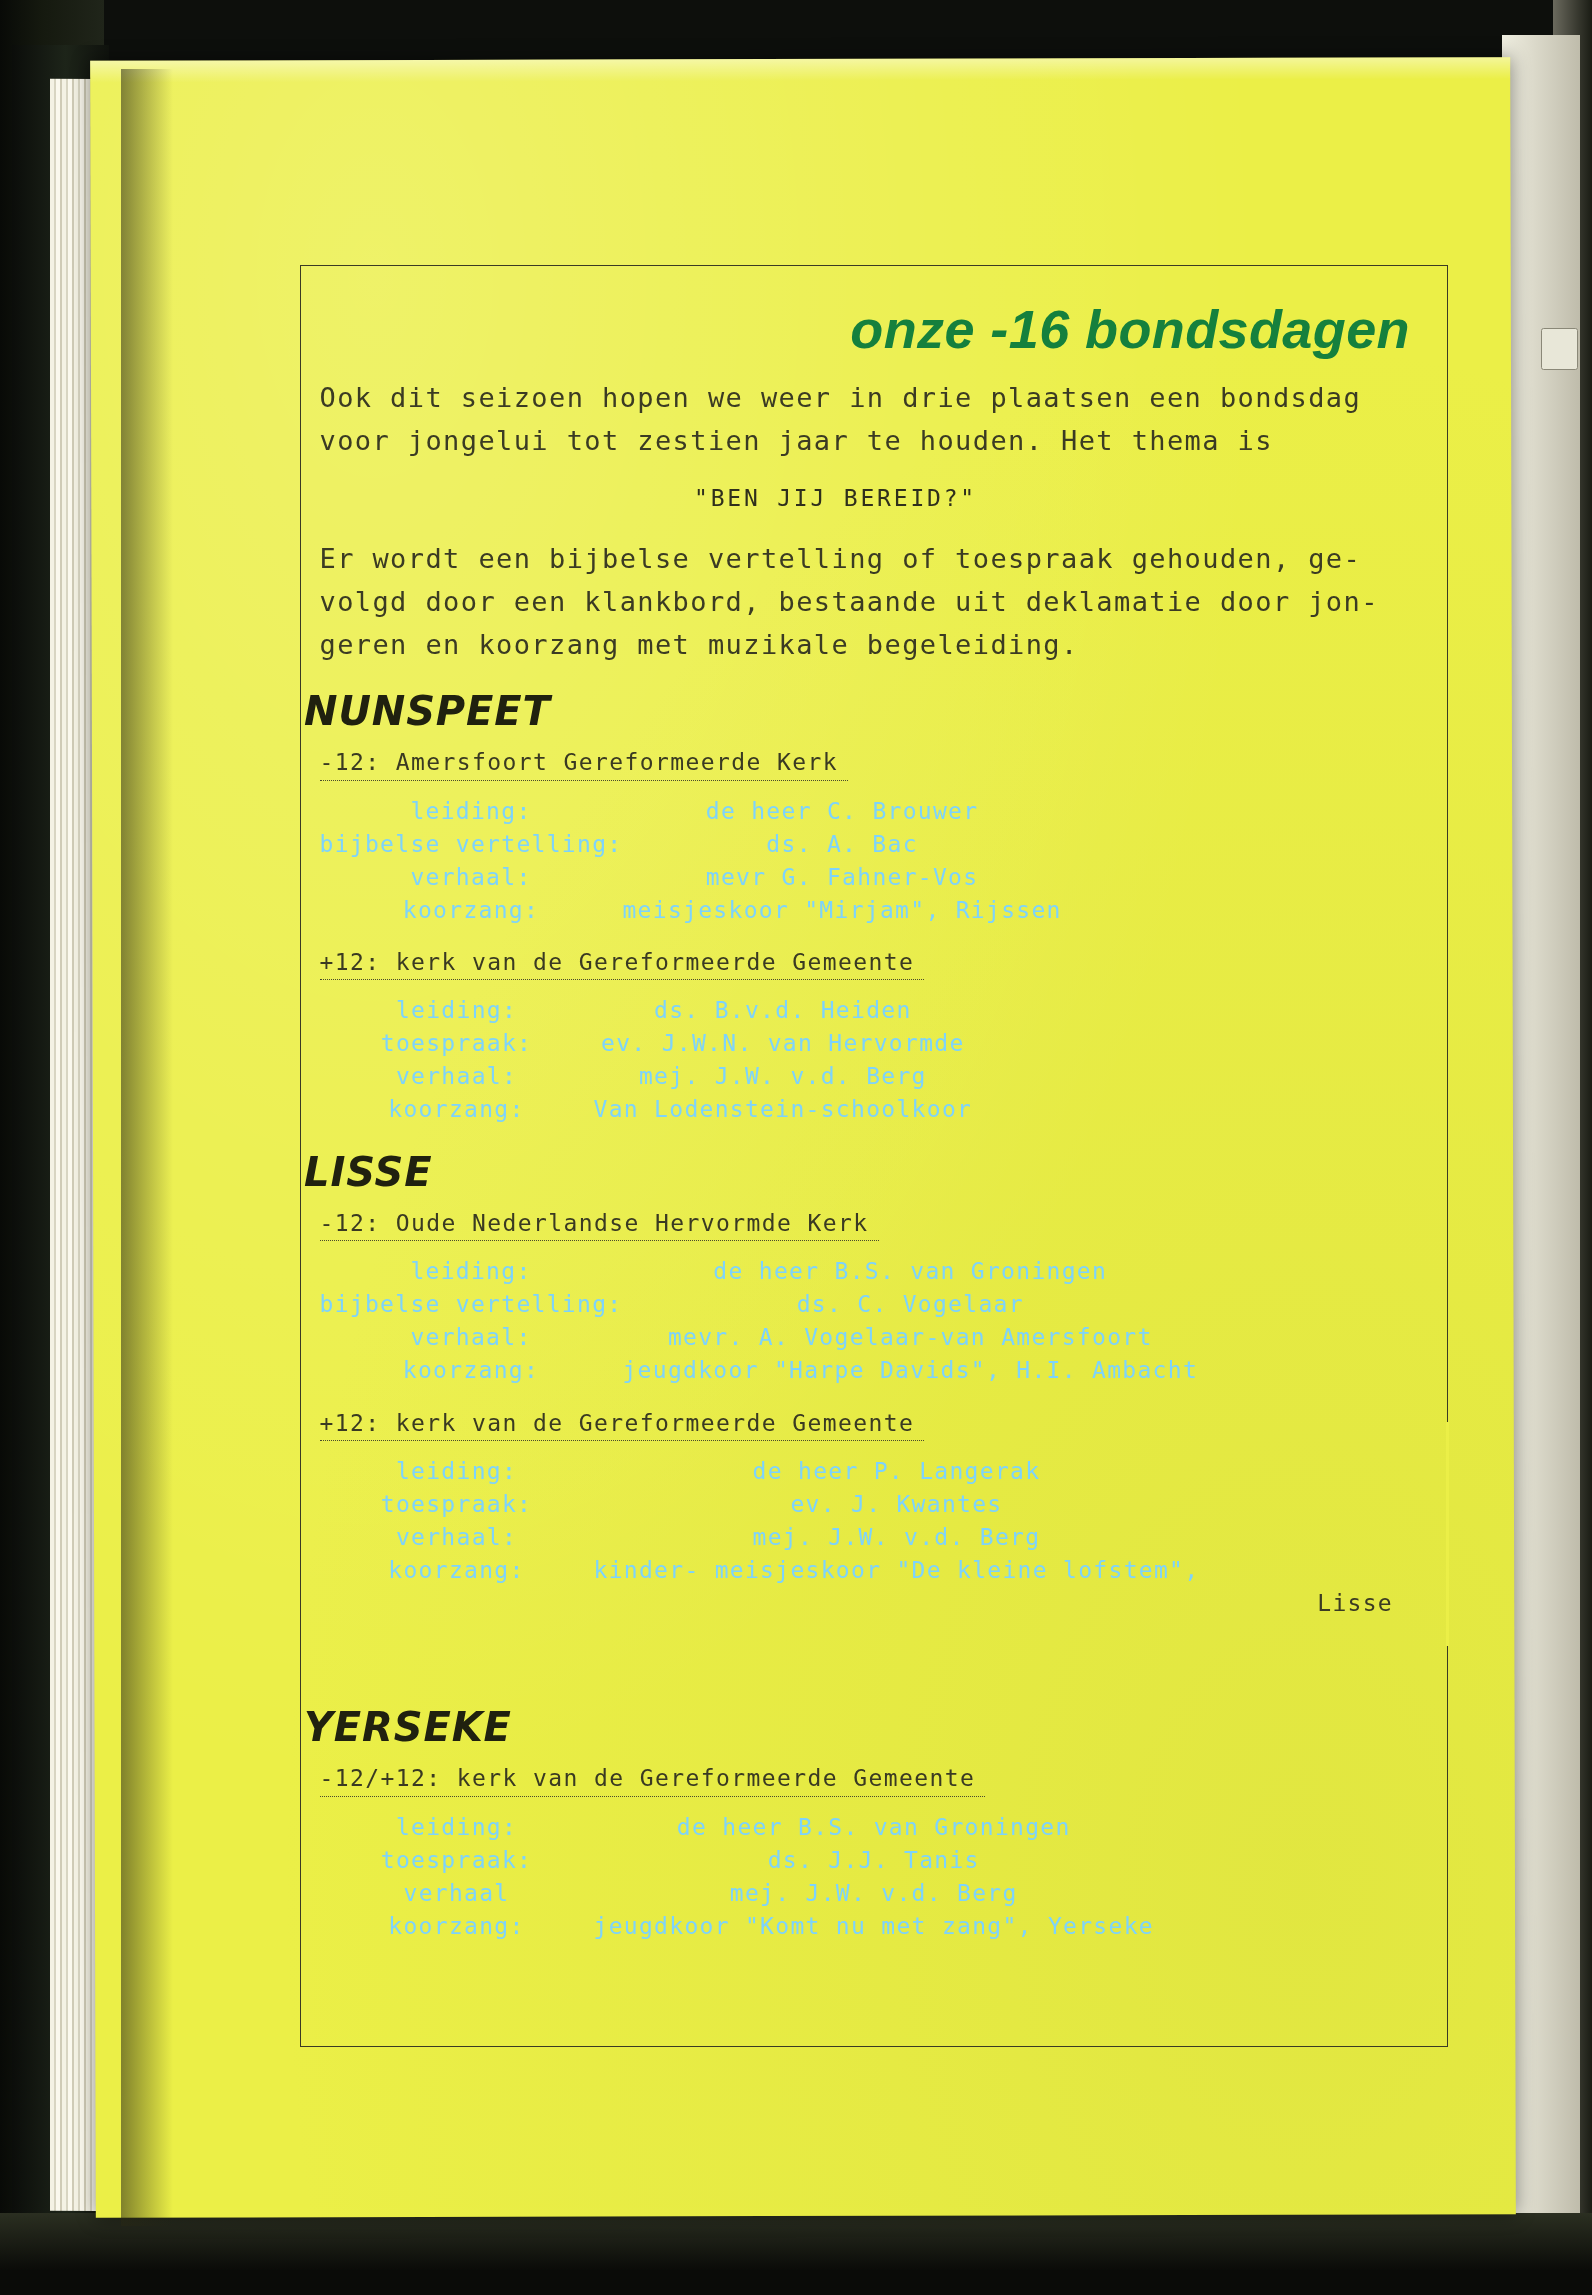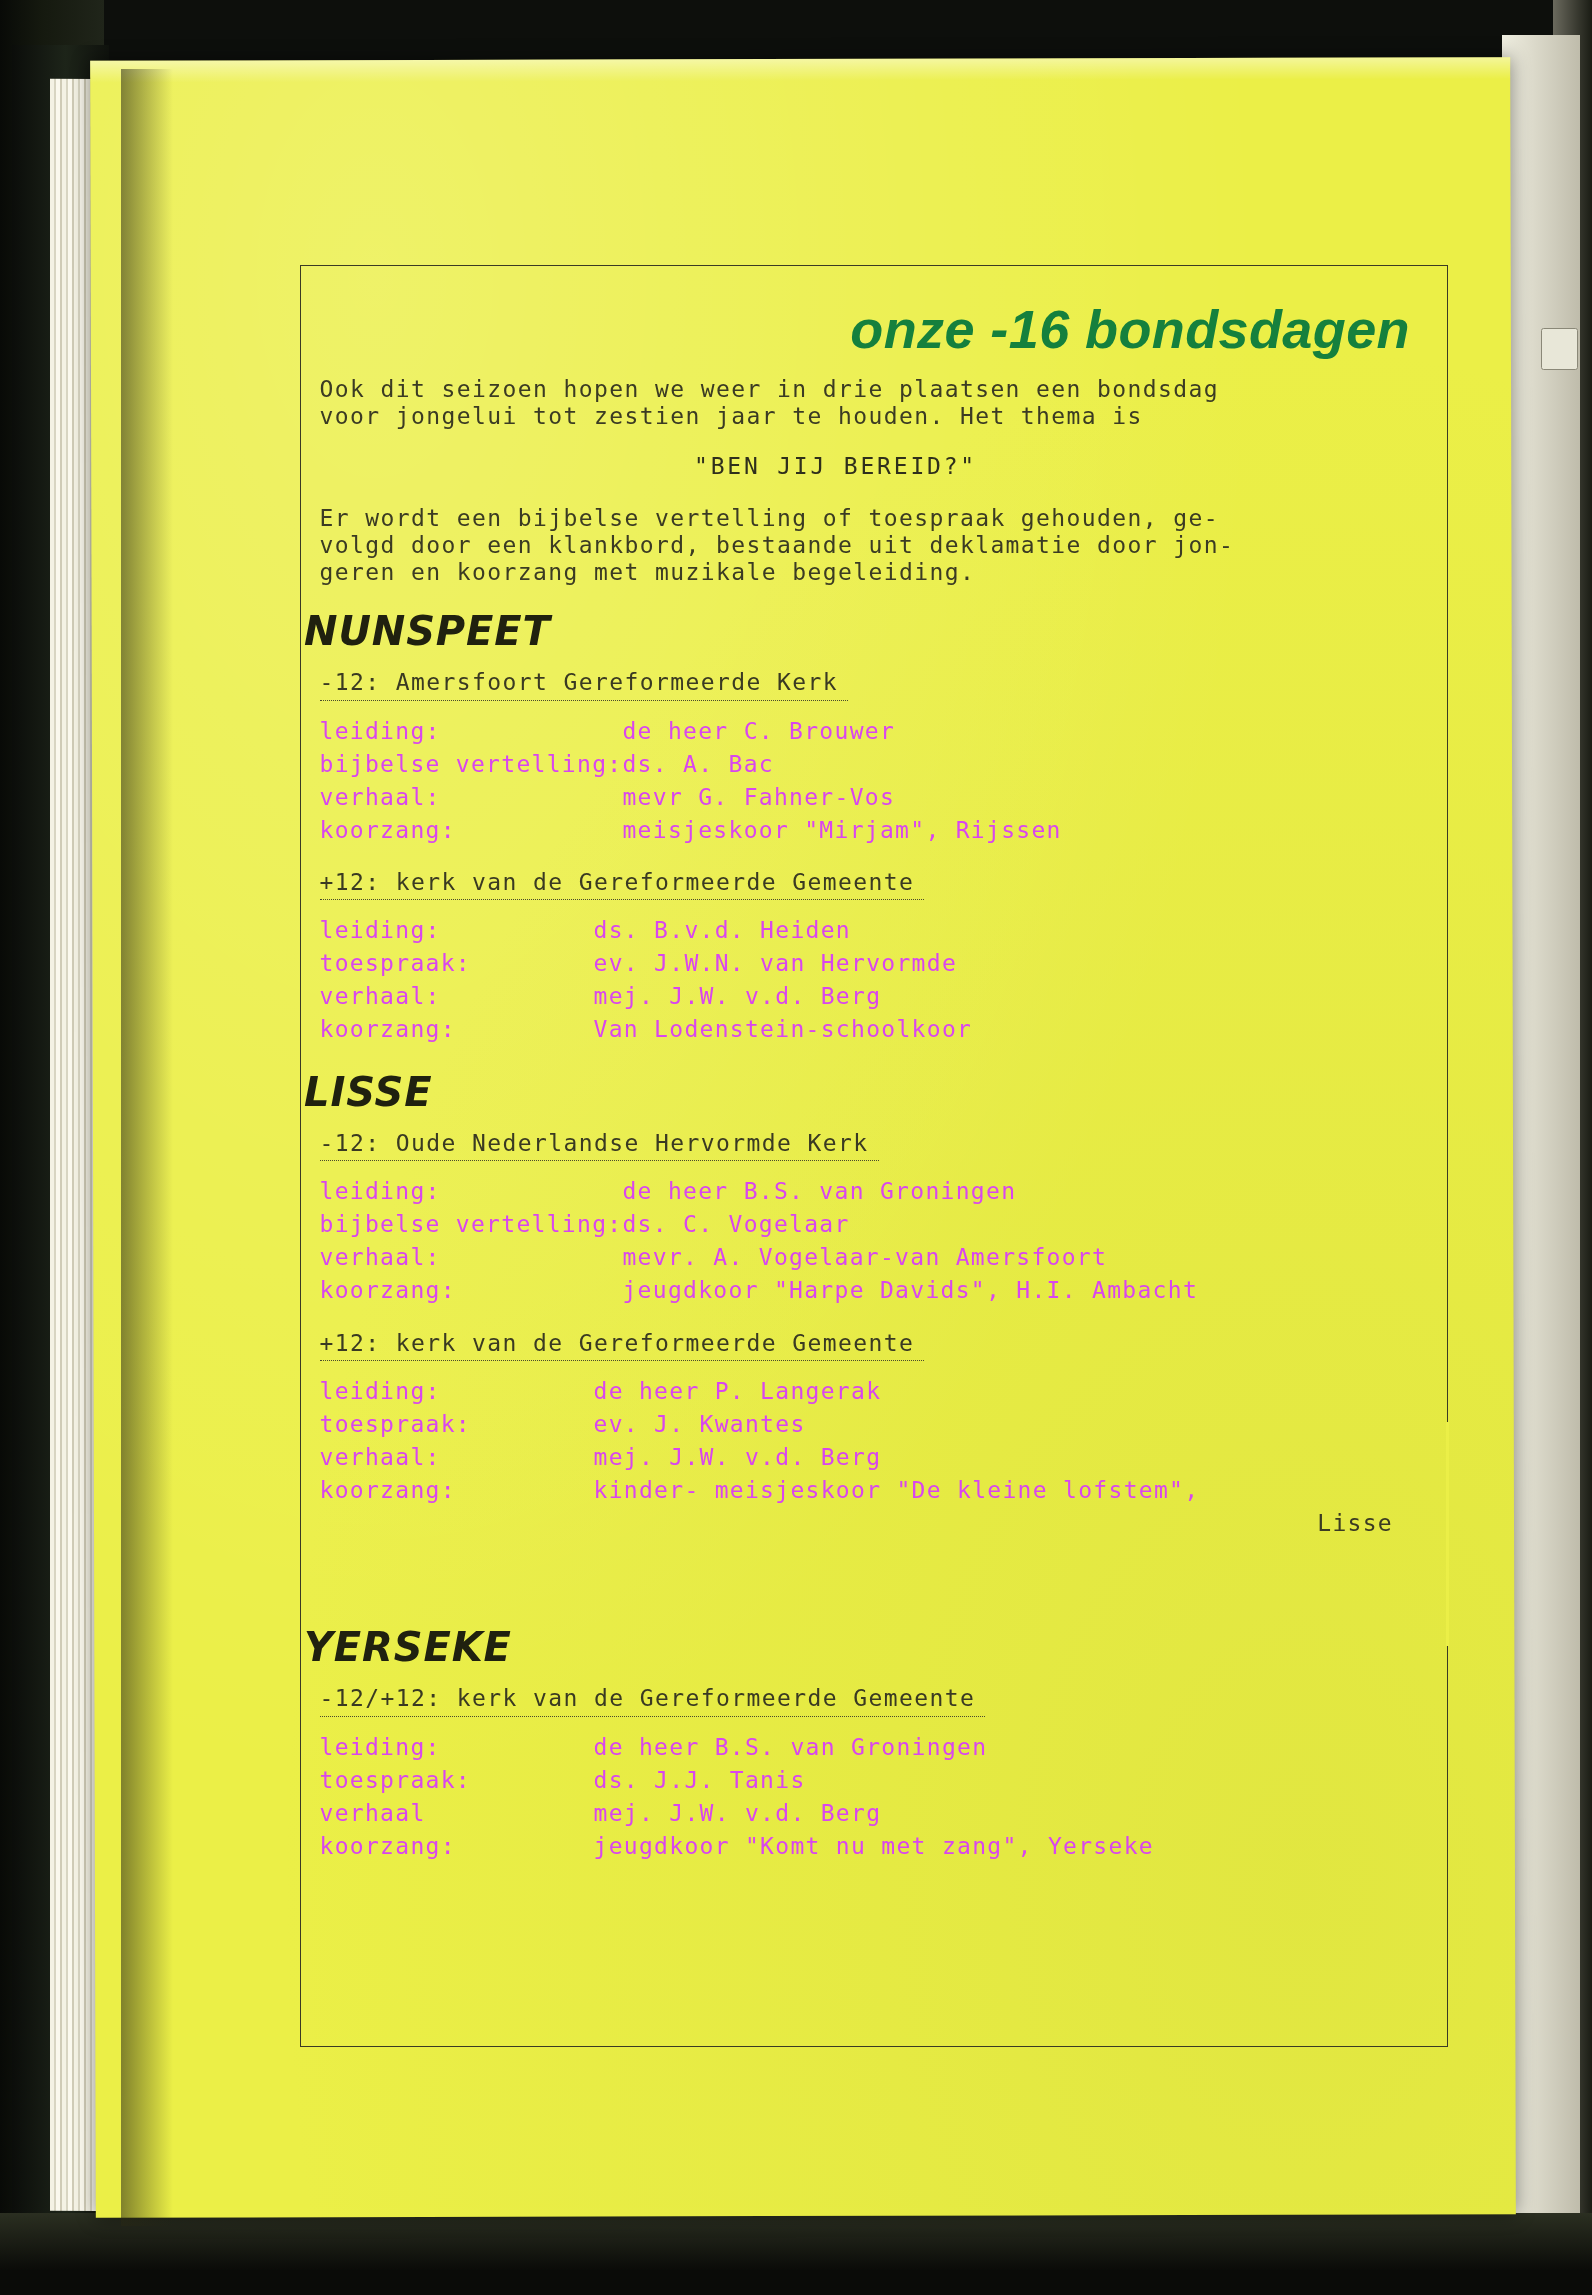--- a/index.html
+++ b/index.html
@@ -136,22 +136,22 @@
     font-style: italic;
     font-weight: 700;
     font-size: 54px;
     letter-spacing: 0.4px;
     color: #15803d;
     text-align: right;
     margin: 29px 0 15.5px 0;
     padding-right: 35px;
   }
   .para {
-    font-size: 23px;
-    line-height: 27px;
+    font-size: 27px;
+    line-height: 43px;
     color: #3b3b23;
     letter-spacing: 1.4px;
     margin: 0 0 19px 0;
     padding: 0 15.5px 0 15.5px;
     white-space: pre-wrap;
   }
   .theme {
     font-size: 23px;
     line-height: 35px;
     letter-spacing: 2.8px;
@@ -187,21 +187,22 @@
     bottom: 0;
     border-bottom: 1.7px dotted #4a4a2c;
   }
 
   table.det {
     border-collapse: collapse;
     margin: 0 0 22.4px 15.5px;
     font-size: 23px;
     line-height: 33px;
     letter-spacing: 1.3px;
-    color: #d946ef;
+    color: #7dd3fc;
+    text-align: center;
   }
   table.det td { vertical-align: top; padding: 0; }
   table.det td.lbl { width: 274px; white-space: pre; }
   table.det td.val { white-space: pre; }
 
   .trailing-right {
     font-size: 23px;
     line-height: 33px;
     letter-spacing: 1.3px;
     color: #3b3b23;

